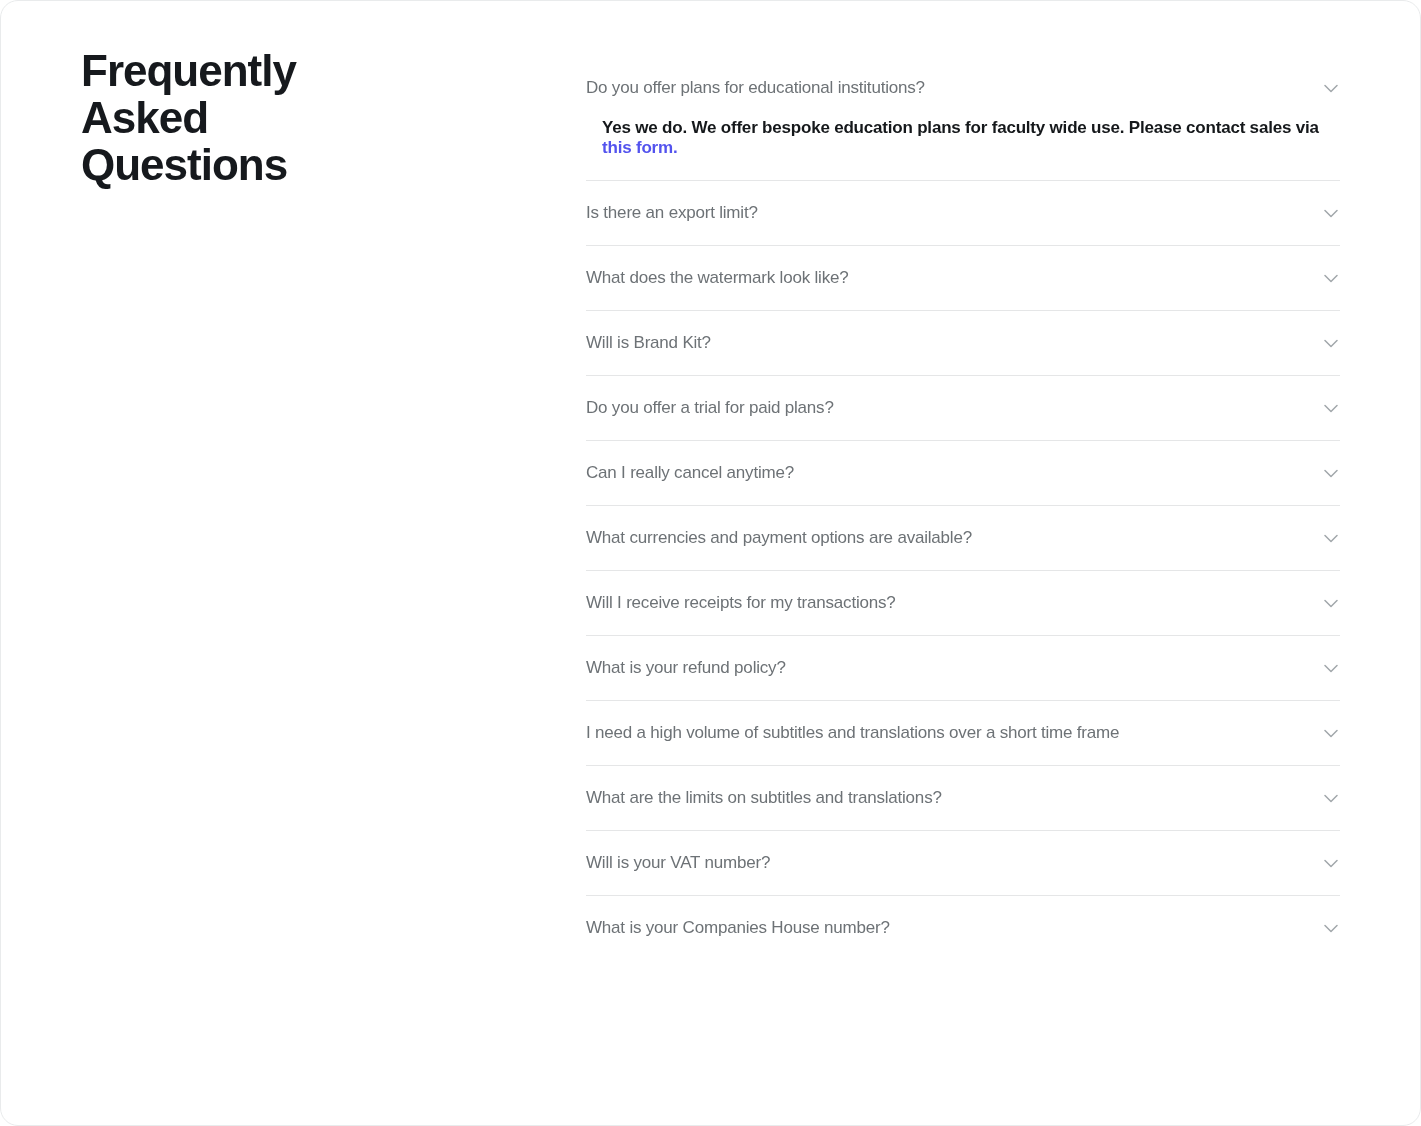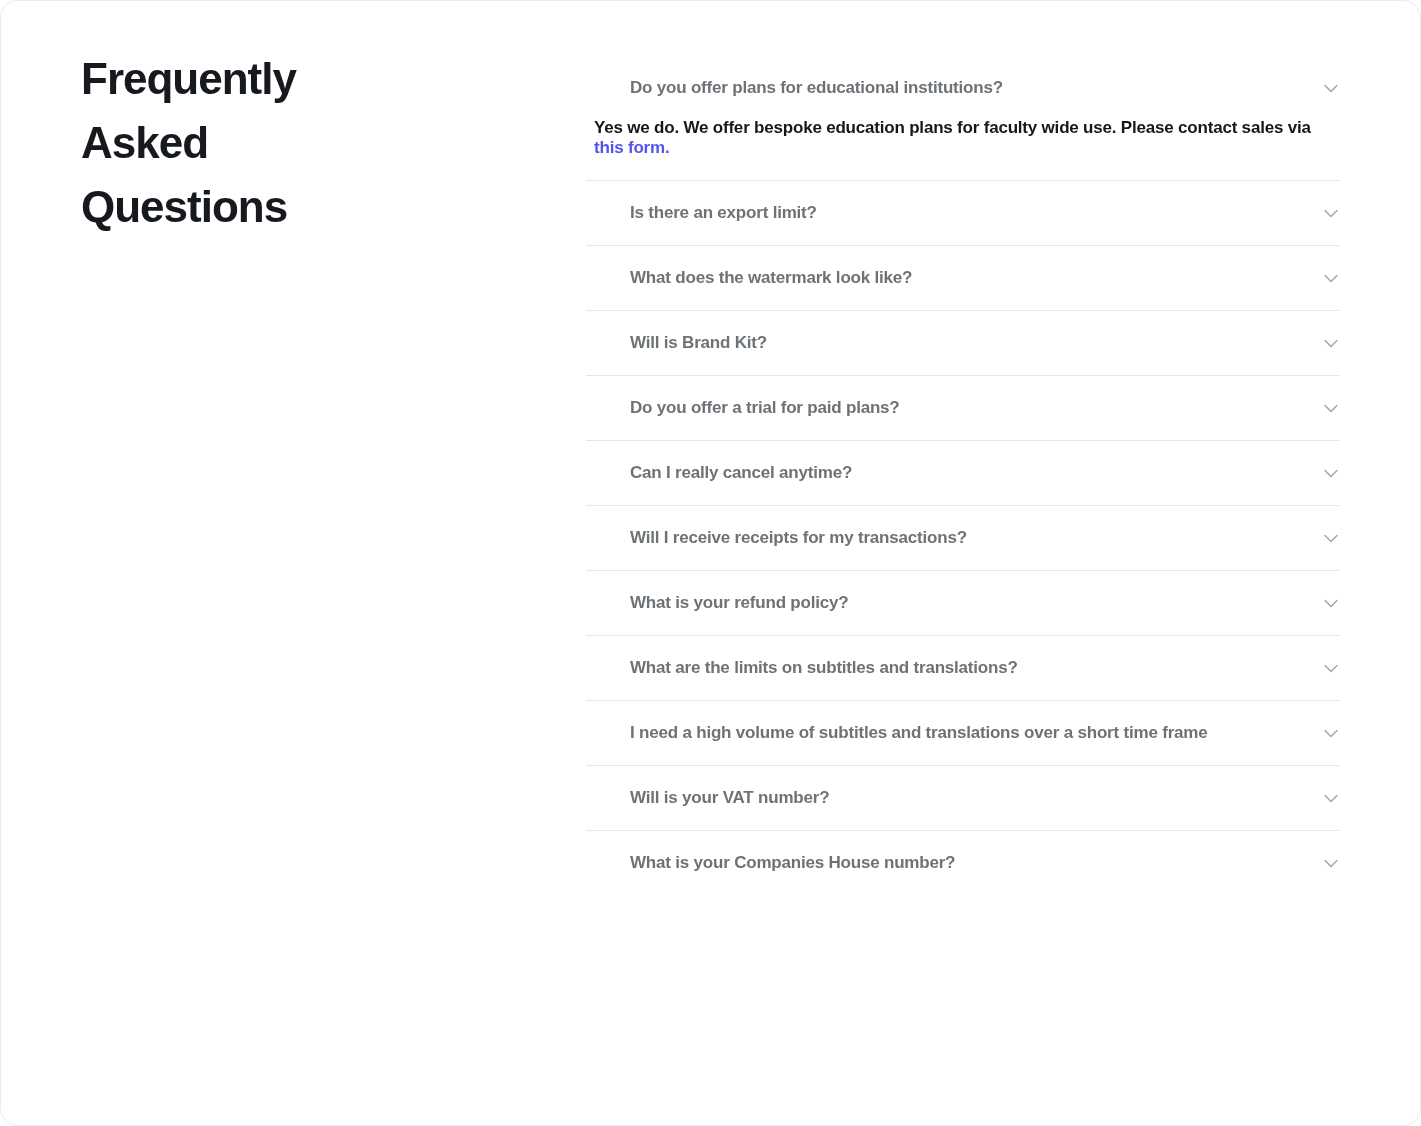--- a/index.html
+++ b/index.html
@@ -26,21 +26,21 @@
   }
   .left-col {
     flex: 0 0 585px;
     width: 585px;
     box-sizing: border-box;
     padding: 46px 0 0 80px;
   }
   .heading {
     margin: 0;
     font-size: 44px;
-    line-height: 64px;
+    line-height: 47px;
     font-weight: bold;
     letter-spacing: -1px;
     color: var(--heading-text, #16191d);
     max-width: 300px;
   }
   .right-col {
     flex: 1 1 auto;
     margin-right: 80px;
     padding-top: 55px;
   }
@@ -57,35 +57,34 @@
     border: none;
     margin: 0;
     padding: 22px 0;
     cursor: pointer;
     text-align: left;
     font-family: inherit;
   }
   .faq-question-label {
     font-size: 17px;
     line-height: 20px;
-    font-weight: bold;
+    font-weight: normal;
     letter-spacing: -0.2px;
     color: var(--question-text, #6d7276);
-    margin-left: 44px;
   }
   .chevron {
     flex: 0 0 auto;
     margin-left: 16px;
     margin-right: 2px;
     display: flex;
     align-items: center;
     color: var(--chevron, #a1a7ab);
   }
   .faq-answer {
-    margin: -2px 0 0 8px;
+    margin: -2px 0 0 16px;
     padding: 0 0 22px 0;
     font-size: 17px;
     line-height: 20px;
     font-weight: bold;
     letter-spacing: -0.2px;
     color: var(--answer-text, #15181b);
   }
   .faq-answer a {
     color: var(--link, #5353ee);
     text-decoration: none;
@@ -167,20 +166,31 @@
       <span class="faq-question-label">Can I really cancel anytime?</span>
       <span class="chevron">
         <svg width="14" height="9" viewBox="0 0 14 9" fill="none" aria-hidden="true">
           <path d="M1 1.5 L7 7.5 L13 1.5" stroke="currentColor" stroke-width="1.5" fill="none" stroke-linecap="round" stroke-linejoin="round"></path>
         </svg>
       </span>
     </button>
 
   </div>
 
+  <div class="faq-item">
+    <button class="faq-question">
+      <span class="faq-question-label">What currencies and payment options are available?</span>
+      <span class="chevron">
+        <svg width="14" height="9" viewBox="0 0 14 9" fill="none" aria-hidden="true">
+          <path d="M1 1.5 L7 7.5 L13 1.5" stroke="currentColor" stroke-width="1.5" fill="none" stroke-linecap="round" stroke-linejoin="round"></path>
+        </svg>
+      </span>
+    </button>
+
+  </div>
 
   <div class="faq-item">
     <button class="faq-question">
       <span class="faq-question-label">Will I receive receipts for my transactions?</span>
       <span class="chevron">
         <svg width="14" height="9" viewBox="0 0 14 9" fill="none" aria-hidden="true">
           <path d="M1 1.5 L7 7.5 L13 1.5" stroke="currentColor" stroke-width="1.5" fill="none" stroke-linecap="round" stroke-linejoin="round"></path>
         </svg>
       </span>
     </button>
@@ -195,33 +205,33 @@
         <svg width="14" height="9" viewBox="0 0 14 9" fill="none" aria-hidden="true">
           <path d="M1 1.5 L7 7.5 L13 1.5" stroke="currentColor" stroke-width="1.5" fill="none" stroke-linecap="round" stroke-linejoin="round"></path>
         </svg>
       </span>
     </button>
 
   </div>
 
   <div class="faq-item">
     <button class="faq-question">
+      <span class="faq-question-label">I need a high volume of subtitles and translations over a short time frame</span>
+      <span class="chevron">
+        <svg width="14" height="9" viewBox="0 0 14 9" fill="none" aria-hidden="true">
+          <path d="M1 1.5 L7 7.5 L13 1.5" stroke="currentColor" stroke-width="1.5" fill="none" stroke-linecap="round" stroke-linejoin="round"></path>
+        </svg>
+      </span>
+    </button>
+
+  </div>
+
+  <div class="faq-item">
+    <button class="faq-question">
       <span class="faq-question-label">What are the limits on subtitles and translations?</span>
-      <span class="chevron">
-        <svg width="14" height="9" viewBox="0 0 14 9" fill="none" aria-hidden="true">
-          <path d="M1 1.5 L7 7.5 L13 1.5" stroke="currentColor" stroke-width="1.5" fill="none" stroke-linecap="round" stroke-linejoin="round"></path>
-        </svg>
-      </span>
-    </button>
-
-  </div>
-
-  <div class="faq-item">
-    <button class="faq-question">
-      <span class="faq-question-label">I need a high volume of subtitles and translations over a short time frame</span>
       <span class="chevron">
         <svg width="14" height="9" viewBox="0 0 14 9" fill="none" aria-hidden="true">
           <path d="M1 1.5 L7 7.5 L13 1.5" stroke="currentColor" stroke-width="1.5" fill="none" stroke-linecap="round" stroke-linejoin="round"></path>
         </svg>
       </span>
     </button>
 
   </div>
 
 

